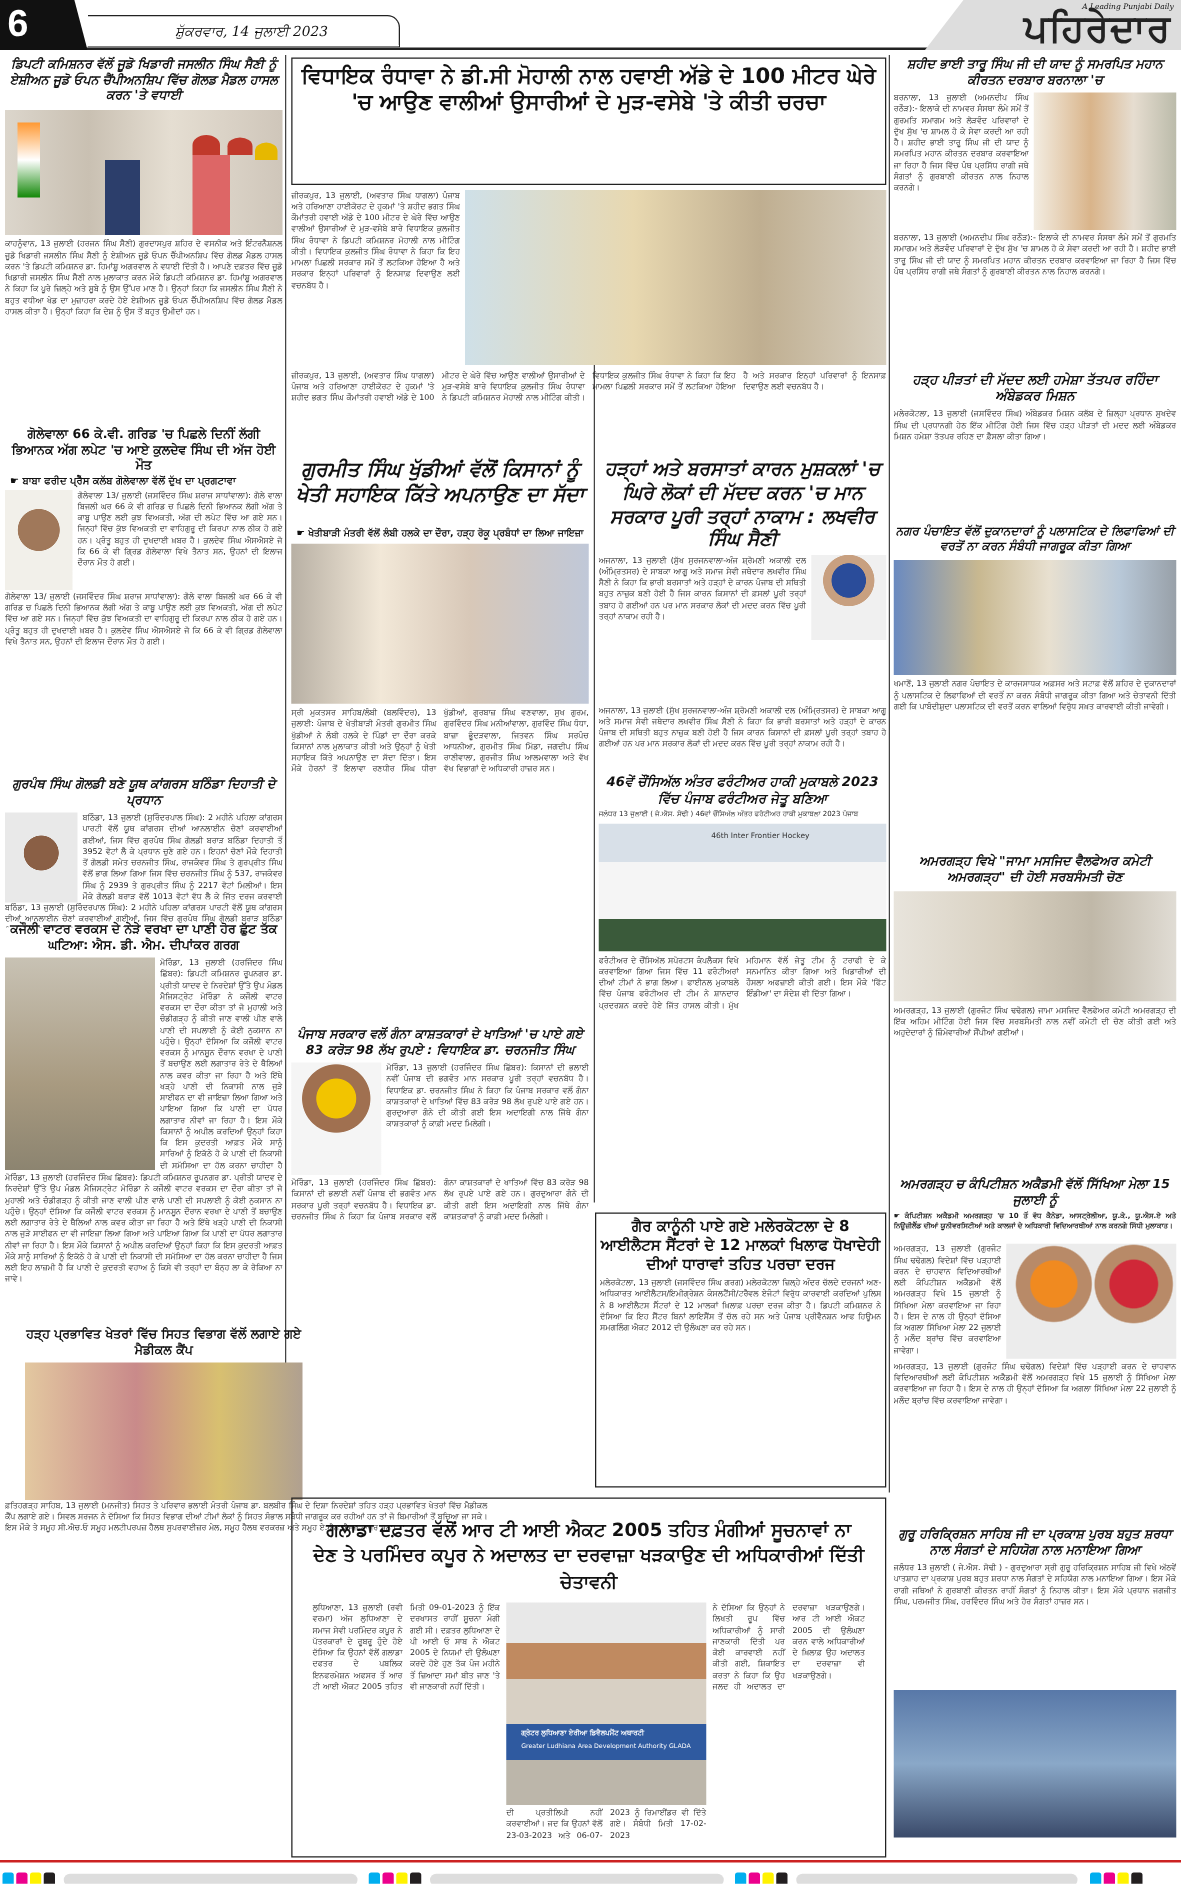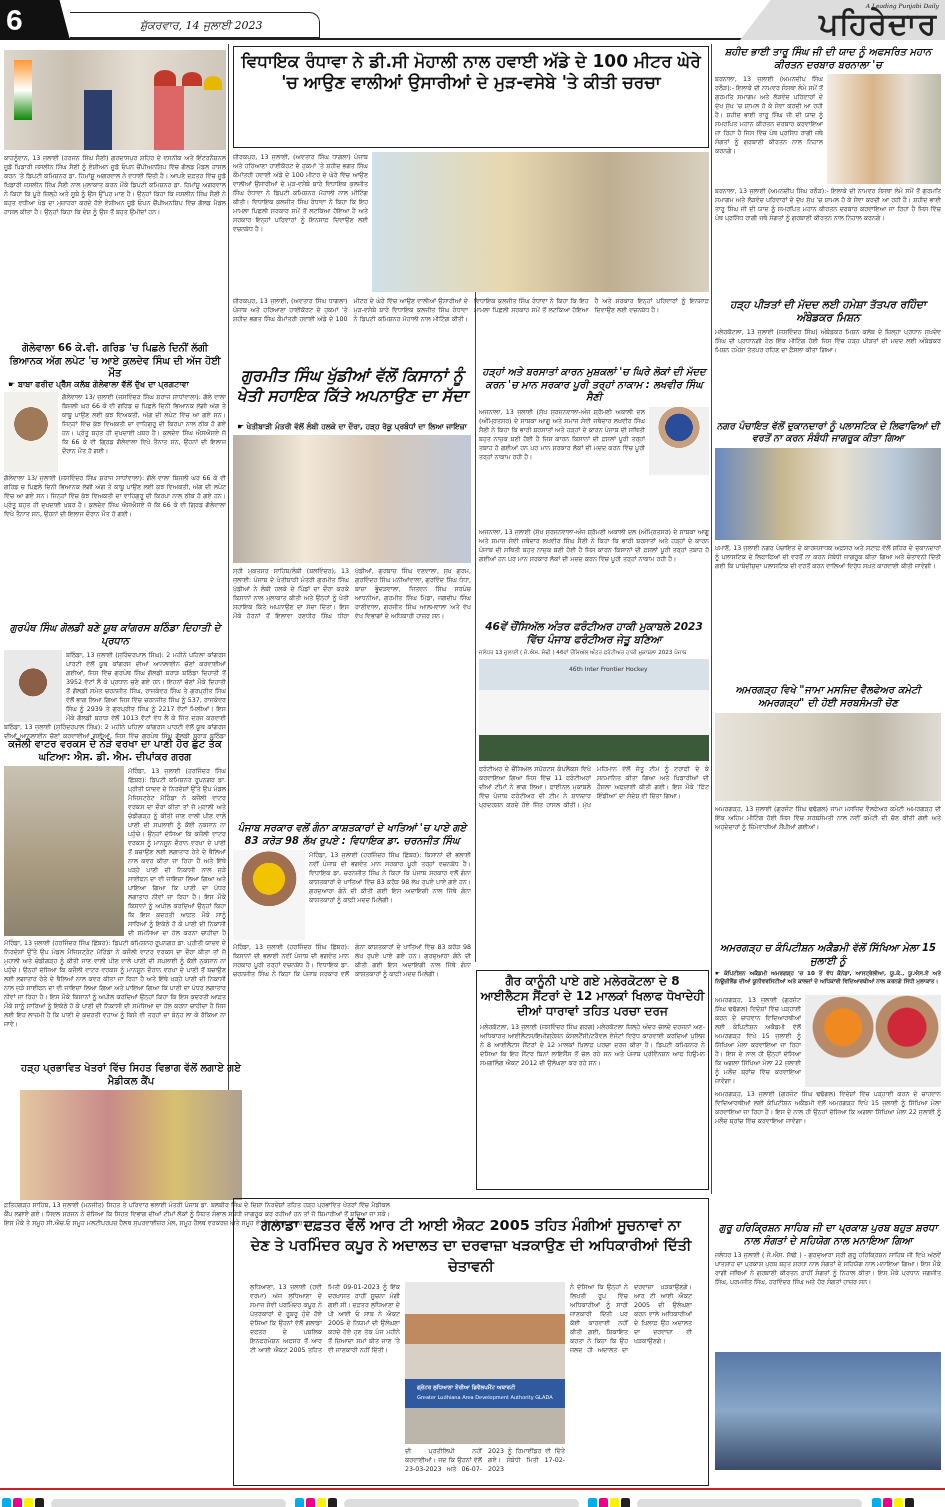--- a/index.html
+++ b/index.html
@@ -34,20 +34,21 @@
   <div class="abs brand"></div>
   <div class="abs tagline">A Leading Punjabi Daily</div>
   <div class="abs brandtxt">ਪਹਿਰੇਦਾਰ</div>
 </div>
 
 <div class="abs vrule" style="left:228px;top:44px;height:1150px"></div>
 <div class="abs vrule" style="left:711px;top:44px;height:1150px"></div>
 <div class="abs vrule" style="left:475px;top:152px;height:810px"></div>
 
 <div class="abs" style="left:4px;top:46px;width:222px">
+  <div class="hl hl-i" style="font-size:10px">ਡਿਪਟੀ ਕਮਿਸ਼ਨਰ ਵੱਲੋਂ ਜੂਡੋ ਖਿਡਾਰੀ ਜਸਲੀਨ ਸਿੰਘ ਸੈਣੀ ਨੂੰ ਏਸ਼ੀਅਨ ਜੂਡੋ ਓਪਨ ਚੈਂਪੀਅਨਸ਼ਿਪ ਵਿੱਚ ਗੋਲਡ ਮੈਡਲ ਹਾਸਲ ਕਰਨ 'ਤੇ ਵਧਾਈ</div>
   <div class="photo" style="height:100px;margin-top:4px;background:linear-gradient(90deg,#dcd6cc 0%,#c9c0b2 30%,#e5ded2 60%,#cfc6ba 100%);position:relative">
     <div class="abs" style="left:10px;top:10px;width:18px;height:60px;background:linear-gradient(#ff9933,#fff,#138808)"></div>
     <div class="abs" style="left:150px;top:20px;width:22px;height:16px;border-radius:50% 50% 0 0;background:#c0392b"></div>
     <div class="abs" style="left:178px;top:22px;width:20px;height:14px;border-radius:50% 50% 0 0;background:#c0392b"></div>
     <div class="abs" style="left:200px;top:26px;width:18px;height:14px;border-radius:50% 50% 0 0;background:#e6b800"></div>
     <div class="abs" style="left:80px;top:40px;width:28px;height:60px;background:#2c3e6b"></div>
     <div class="abs" style="left:150px;top:36px;width:30px;height:64px;background:#d66"></div>
   </div>
   <div class="txt" style="height:94px;margin-top:3px">ਕਾਹਨੂੰਵਾਨ, 13 ਜੁਲਾਈ (ਹਰਜਨ ਸਿੰਘ ਸੈਣੀ) ਗੁਰਦਾਸਪੁਰ ਸ਼ਹਿਰ ਦੇ ਵਸਨੀਕ ਅਤੇ ਇੰਟਰਨੈਸ਼ਨਲ ਜੂਡੋ ਖਿਡਾਰੀ ਜਸਲੀਨ ਸਿੰਘ ਸੈਣੀ ਨੂੰ ਏਸ਼ੀਅਨ ਜੂਡੋ ਓਪਨ ਚੈਂਪੀਅਨਸ਼ਿਪ ਵਿੱਚ ਗੋਲਡ ਮੈਡਲ ਹਾਸਲ ਕਰਨ 'ਤੇ ਡਿਪਟੀ ਕਮਿਸ਼ਨਰ ਡਾ. ਹਿਮਾਂਸ਼ੂ ਅਗਰਵਾਲ ਨੇ ਵਧਾਈ ਦਿੱਤੀ ਹੈ। ਆਪਣੇ ਦਫ਼ਤਰ ਵਿੱਚ ਜੂਡੋ ਖਿਡਾਰੀ ਜਸਲੀਨ ਸਿੰਘ ਸੈਣੀ ਨਾਲ ਮੁਲਾਕਾਤ ਕਰਨ ਮੌਕੇ ਡਿਪਟੀ ਕਮਿਸ਼ਨਰ ਡਾ. ਹਿਮਾਂਸ਼ੂ ਅਗਰਵਾਲ ਨੇ ਕਿਹਾ ਕਿ ਪੂਰੇ ਜ਼ਿਲ੍ਹੇ ਅਤੇ ਸੂਬੇ ਨੂੰ ਉਸ ਉੱਪਰ ਮਾਣ ਹੈ। ਉਨ੍ਹਾਂ ਕਿਹਾ ਕਿ ਜਸਲੀਨ ਸਿੰਘ ਸੈਣੀ ਨੇ ਬਹੁਤ ਵਧੀਆ ਖੇਡ ਦਾ ਮੁਜ਼ਾਹਰਾ ਕਰਦੇ ਹੋਏ ਏਸ਼ੀਅਨ ਜੂਡੋ ਓਪਨ ਚੈਂਪੀਅਨਸ਼ਿਪ ਵਿੱਚ ਗੋਲਡ ਮੈਡਲ ਹਾਸਲ ਕੀਤਾ ਹੈ। ਉਨ੍ਹਾਂ ਕਿਹਾ ਕਿ ਦੇਸ਼ ਨੂੰ ਉਸ ਤੋਂ ਬਹੁਤ ਉਮੀਦਾਂ ਹਨ।</div>
 </div>
@@ -105,21 +106,21 @@
 <div class="abs" style="left:233px;top:822px;width:238px">
   <div class="hl hl-i" style="font-size:10px">ਪੰਜਾਬ ਸਰਕਾਰ ਵਲੋਂ ਗੰਨਾ ਕਾਸ਼ਤਕਾਰਾਂ ਦੇ ਖਾਤਿਆਂ 'ਚ ਪਾਏ ਗਏ 83 ਕਰੋੜ 98 ਲੱਖ ਰੁਪਏ : ਵਿਧਾਇਕ ਡਾ. ਚਰਨਜੀਤ ਸਿੰਘ</div>
   <div style="display:flex;gap:4px;margin-top:3px">
     <div class="photo" style="width:72px;height:90px;background:radial-gradient(circle at 50% 32%,#f2c400 0 22%,#a07050 23% 38%,#f5f5f5 39%);flex:none"></div>
     <div class="txt" style="height:90px">ਮੋਰਿੰਡਾ, 13 ਜੁਲਾਈ (ਹਰਜਿੰਦਰ ਸਿੰਘ ਛਿੱਬਰ): ਕਿਸਾਨਾਂ ਦੀ ਭਲਾਈ ਨਵੀਂ ਪੰਜਾਬ ਦੀ ਭਗਵੰਤ ਮਾਨ ਸਰਕਾਰ ਪੂਰੀ ਤਰ੍ਹਾਂ ਵਚਨਬੱਧ ਹੈ। ਵਿਧਾਇਕ ਡਾ. ਚਰਨਜੀਤ ਸਿੰਘ ਨੇ ਕਿਹਾ ਕਿ ਪੰਜਾਬ ਸਰਕਾਰ ਵਲੋਂ ਗੰਨਾ ਕਾਸ਼ਤਕਾਰਾਂ ਦੇ ਖਾਤਿਆਂ ਵਿੱਚ 83 ਕਰੋੜ 98 ਲੱਖ ਰੁਪਏ ਪਾਏ ਗਏ ਹਨ। ਗੁਰਦੁਆਰਾ ਗੰਨੇ ਦੀ ਕੀਤੀ ਗਈ ਇਸ ਅਦਾਇਗੀ ਨਾਲ ਜਿੱਥੇ ਗੰਨਾ ਕਾਸ਼ਤਕਾਰਾਂ ਨੂੰ ਕਾਫ਼ੀ ਮਦਦ ਮਿਲੇਗੀ।</div>
   </div>
   <div class="txt col2" style="height:270px;margin-top:2px">ਮੋਰਿੰਡਾ, 13 ਜੁਲਾਈ (ਹਰਜਿੰਦਰ ਸਿੰਘ ਛਿੱਬਰ): ਕਿਸਾਨਾਂ ਦੀ ਭਲਾਈ ਨਵੀਂ ਪੰਜਾਬ ਦੀ ਭਗਵੰਤ ਮਾਨ ਸਰਕਾਰ ਪੂਰੀ ਤਰ੍ਹਾਂ ਵਚਨਬੱਧ ਹੈ। ਵਿਧਾਇਕ ਡਾ. ਚਰਨਜੀਤ ਸਿੰਘ ਨੇ ਕਿਹਾ ਕਿ ਪੰਜਾਬ ਸਰਕਾਰ ਵਲੋਂ ਗੰਨਾ ਕਾਸ਼ਤਕਾਰਾਂ ਦੇ ਖਾਤਿਆਂ ਵਿੱਚ 83 ਕਰੋੜ 98 ਲੱਖ ਰੁਪਏ ਪਾਏ ਗਏ ਹਨ। ਗੁਰਦੁਆਰਾ ਗੰਨੇ ਦੀ ਕੀਤੀ ਗਈ ਇਸ ਅਦਾਇਗੀ ਨਾਲ ਜਿੱਥੇ ਗੰਨਾ ਕਾਸ਼ਤਕਾਰਾਂ ਨੂੰ ਕਾਫ਼ੀ ਮਦਦ ਮਿਲੇਗੀ।</div>
 </div>
 
 <div class="abs" style="left:479px;top:366px;width:230px">
-  <div class="hl hl-i" style="font-size:10px">ਹੜ੍ਹਾਂ ਅਤੇ ਬਰਸਾਤਾਂ ਕਾਰਨ ਮੁਸ਼ਕਲਾਂ 'ਚ ਘਿਰੇ ਲੋਕਾਂ ਦੀ ਮੱਦਦ ਕਰਨ 'ਚ ਮਾਨ ਸਰਕਾਰ ਪੂਰੀ ਤਰ੍ਹਾਂ ਨਾਕਾਮ : ਲਖਵੀਰ ਸਿੰਘ ਸੈਣੀ</div>
+  <div class="hl hl-i" style="font-size:15px">ਹੜ੍ਹਾਂ ਅਤੇ ਬਰਸਾਤਾਂ ਕਾਰਨ ਮੁਸ਼ਕਲਾਂ 'ਚ ਘਿਰੇ ਲੋਕਾਂ ਦੀ ਮੱਦਦ ਕਰਨ 'ਚ ਮਾਨ ਸਰਕਾਰ ਪੂਰੀ ਤਰ੍ਹਾਂ ਨਾਕਾਮ : ਲਖਵੀਰ ਸਿੰਘ ਸੈਣੀ</div>
   <div style="display:flex;gap:4px;margin-top:3px">
     <div class="txt" style="height:120px">ਅਜਨਾਲਾ, 13 ਜੁਲਾਈ (ਸੁੱਖ ਸੁਰਜਨਵਾਲਾ-ਅੰਜ ਸ਼੍ਰੋਮਣੀ ਅਕਾਲੀ ਦਲ (ਅੰਮ੍ਰਿਤਸਰ) ਦੇ ਸਾਬਕਾ ਆਗੂ ਅਤੇ ਸਮਾਜ ਸੇਵੀ ਜਥੇਦਾਰ ਲਖਵੀਰ ਸਿੰਘ ਸੈਣੀ ਨੇ ਕਿਹਾ ਕਿ ਭਾਰੀ ਬਰਸਾਤਾਂ ਅਤੇ ਹੜ੍ਹਾਂ ਦੇ ਕਾਰਨ ਪੰਜਾਬ ਦੀ ਸਥਿਤੀ ਬਹੁਤ ਨਾਜ਼ੁਕ ਬਣੀ ਹੋਈ ਹੈ ਜਿਸ ਕਾਰਨ ਕਿਸਾਨਾਂ ਦੀ ਫ਼ਸਲਾਂ ਪੂਰੀ ਤਰ੍ਹਾਂ ਤਬਾਹ ਹੋ ਗਈਆਂ ਹਨ ਪਰ ਮਾਨ ਸਰਕਾਰ ਲੋਕਾਂ ਦੀ ਮਦਦ ਕਰਨ ਵਿੱਚ ਪੂਰੀ ਤਰ੍ਹਾਂ ਨਾਕਾਮ ਰਹੀ ਹੈ।</div>
     <div class="photo" style="width:60px;height:68px;background:radial-gradient(circle at 50% 30%,#2a4c9a 0 24%,#c8a080 25% 36%,#f0f0f0 37%);flex:none"></div>
   </div>
   <div class="txt" style="height:130px">ਅਜਨਾਲਾ, 13 ਜੁਲਾਈ (ਸੁੱਖ ਸੁਰਜਨਵਾਲਾ-ਅੰਜ ਸ਼੍ਰੋਮਣੀ ਅਕਾਲੀ ਦਲ (ਅੰਮ੍ਰਿਤਸਰ) ਦੇ ਸਾਬਕਾ ਆਗੂ ਅਤੇ ਸਮਾਜ ਸੇਵੀ ਜਥੇਦਾਰ ਲਖਵੀਰ ਸਿੰਘ ਸੈਣੀ ਨੇ ਕਿਹਾ ਕਿ ਭਾਰੀ ਬਰਸਾਤਾਂ ਅਤੇ ਹੜ੍ਹਾਂ ਦੇ ਕਾਰਨ ਪੰਜਾਬ ਦੀ ਸਥਿਤੀ ਬਹੁਤ ਨਾਜ਼ੁਕ ਬਣੀ ਹੋਈ ਹੈ ਜਿਸ ਕਾਰਨ ਕਿਸਾਨਾਂ ਦੀ ਫ਼ਸਲਾਂ ਪੂਰੀ ਤਰ੍ਹਾਂ ਤਬਾਹ ਹੋ ਗਈਆਂ ਹਨ ਪਰ ਮਾਨ ਸਰਕਾਰ ਲੋਕਾਂ ਦੀ ਮਦਦ ਕਰਨ ਵਿੱਚ ਪੂਰੀ ਤਰ੍ਹਾਂ ਨਾਕਾਮ ਰਹੀ ਹੈ।</div>
 </div>
 
 <div class="abs" style="left:479px;top:620px;width:230px">
   <div class="hl hl-i" style="font-size:10.5px">46ਵੇਂ ਚੌਂਸਿਅੱਲ ਅੰਤਰ ਫਰੰਟੀਅਰ ਹਾਕੀ ਮੁਕਾਬਲੇ 2023 ਵਿੱਚ ਪੰਜਾਬ ਫਰੰਟੀਅਰ ਜੇਤੂ ਬਣਿਆ</div>
   <div class="txt" style="font-size:5.6px;height:9px;margin-top:2px">ਜਲੰਧਰ 13 ਜੁਲਾਈ ( ਜੇ.ਐਸ. ਸੋਢੀ ) 46ਵਾਂ ਚੌਂਸਿਅੱਲ ਅੰਤਰ ਫਰੰਟੀਅਰ ਹਾਕੀ ਮੁਕਾਬਲਾ 2023 ਪੰਜਾਬ</div>
@@ -128,21 +129,21 @@
   </div>
   <div class="txt col2" style="height:220px;margin-top:3px">ਫਰੰਟੀਅਰ ਦੇ ਚੌਂਸਿਅੱਲ ਸਪੋਰਟਸ ਕੰਪਲੈਕਸ ਵਿਖੇ ਕਰਵਾਇਆ ਗਿਆ ਜਿਸ ਵਿੱਚ 11 ਫਰੰਟੀਅਰਾਂ ਦੀਆਂ ਟੀਮਾਂ ਨੇ ਭਾਗ ਲਿਆ। ਫਾਈਨਲ ਮੁਕਾਬਲੇ ਵਿੱਚ ਪੰਜਾਬ ਫਰੰਟੀਅਰ ਦੀ ਟੀਮ ਨੇ ਸ਼ਾਨਦਾਰ ਪ੍ਰਦਰਸ਼ਨ ਕਰਦੇ ਹੋਏ ਜਿੱਤ ਹਾਸਲ ਕੀਤੀ। ਮੁੱਖ ਮਹਿਮਾਨ ਵੱਲੋਂ ਜੇਤੂ ਟੀਮ ਨੂੰ ਟਰਾਫੀ ਦੇ ਕੇ ਸਨਮਾਨਿਤ ਕੀਤਾ ਗਿਆ ਅਤੇ ਖਿਡਾਰੀਆਂ ਦੀ ਹੌਸਲਾ ਅਫਜ਼ਾਈ ਕੀਤੀ ਗਈ। ਇਸ ਮੌਕੇ 'ਫਿੱਟ ਇੰਡੀਆ' ਦਾ ਸੰਦੇਸ਼ ਵੀ ਦਿੱਤਾ ਗਿਆ।</div>
 </div>
 
 <div class="abs box" style="left:476px;top:970px;width:233px;height:220px;padding:3px">
   <div class="hl" style="font-size:12px">ਗੈਰ ਕਾਨੂੰਨੀ ਪਾਏ ਗਏ ਮਲੇਰਕੋਟਲਾ ਦੇ 8 ਆਈਲੈਟਸ ਸੈਂਟਰਾਂ ਦੇ 12 ਮਾਲਕਾਂ ਖਿਲਾਫ ਧੋਖਾਦੇਹੀ ਦੀਆਂ ਧਾਰਾਵਾਂ ਤਹਿਤ ਪਰਚਾ ਦਰਜ</div>
   <div class="txt" style="height:150px;margin-top:3px">ਮਲੇਰਕੋਟਲਾ, 13 ਜੁਲਾਈ (ਜਸਵਿੰਦਰ ਸਿੰਘ ਗਰਗ) ਮਲੇਰਕੋਟਲਾ ਜ਼ਿਲ੍ਹੇ ਅੰਦਰ ਚੱਲਦੇ ਦਰਜਨਾਂ ਅਣ-ਅਧਿਕਾਰਤ ਆਈਲੈਟਸ/ਇਮੀਗ੍ਰੇਸ਼ਨ ਕੰਸਲਟੈਂਸੀ/ਟਰੈਵਲ ਏਜੰਟਾਂ ਵਿਰੁੱਧ ਕਾਰਵਾਈ ਕਰਦਿਆਂ ਪੁਲਿਸ ਨੇ 8 ਆਈਲੈਟਸ ਸੈਂਟਰਾਂ ਦੇ 12 ਮਾਲਕਾਂ ਖ਼ਿਲਾਫ਼ ਪਰਚਾ ਦਰਜ ਕੀਤਾ ਹੈ। ਡਿਪਟੀ ਕਮਿਸ਼ਨਰ ਨੇ ਦੱਸਿਆ ਕਿ ਇਹ ਸੈਂਟਰ ਬਿਨਾਂ ਲਾਇਸੈਂਸ ਤੋਂ ਚੱਲ ਰਹੇ ਸਨ ਅਤੇ ਪੰਜਾਬ ਪ੍ਰੀਵੈਨਸ਼ਨ ਆਫ ਹਿਊਮਨ ਸਮਗਲਿੰਗ ਐਕਟ 2012 ਦੀ ਉਲੰਘਣਾ ਕਰ ਰਹੇ ਸਨ।</div>
 </div>
 
 <div class="abs" style="left:715px;top:46px;width:226px">
-  <div class="hl hl-i" style="font-size:10px">ਸ਼ਹੀਦ ਭਾਈ ਤਾਰੂ ਸਿੰਘ ਜੀ ਦੀ ਯਾਦ ਨੂੰ ਅਫਸਰਿਤ ਮਹਾਨ ਕੀਰਤਨ ਦਰਬਾਰ ਬਰਨਾਲਾ 'ਚ</div>
+  <div class="hl hl-i" style="font-size:10px">ਸ਼ਹੀਦ ਭਾਈ ਤਾਰੂ ਸਿੰਘ ਜੀ ਦੀ ਯਾਦ ਨੂੰ ਸਮਰਪਿਤ ਮਹਾਨ ਕੀਰਤਨ ਦਰਬਾਰ ਬਰਨਾਲਾ 'ਚ</div>
   <div style="display:flex;gap:4px;margin-top:3px">
     <div class="txt" style="width:108px;height:110px">ਬਰਨਾਲਾ, 13 ਜੁਲਾਈ (ਅਮਨਦੀਪ ਸਿੰਘ ਰਠੌੜ):- ਇਲਾਕੇ ਦੀ ਨਾਮਵਰ ਸੰਸਥਾ ਲੰਮੇ ਸਮੇਂ ਤੋਂ ਗੁਰਮਤਿ ਸਮਾਗਮ ਅਤੇ ਲੋੜਵੰਦ ਪਰਿਵਾਰਾਂ ਦੇ ਦੁੱਖ ਸੁੱਖ 'ਚ ਸ਼ਾਮਲ ਹੋ ਕੇ ਸੇਵਾ ਕਰਦੀ ਆ ਰਹੀ ਹੈ। ਸ਼ਹੀਦ ਭਾਈ ਤਾਰੂ ਸਿੰਘ ਜੀ ਦੀ ਯਾਦ ਨੂੰ ਸਮਰਪਿਤ ਮਹਾਨ ਕੀਰਤਨ ਦਰਬਾਰ ਕਰਵਾਇਆ ਜਾ ਰਿਹਾ ਹੈ ਜਿਸ ਵਿੱਚ ਪੰਥ ਪ੍ਰਸਿੱਧ ਰਾਗੀ ਜਥੇ ਸੰਗਤਾਂ ਨੂੰ ਗੁਰਬਾਣੀ ਕੀਰਤਨ ਨਾਲ ਨਿਹਾਲ ਕਰਨਗੇ।</div>
     <div class="photo" style="flex:1;height:110px;background:linear-gradient(90deg,#f3ede2,#d9b48a 40%,#e6ddd0 70%,#bba)"></div>
   </div>
   <div class="txt" style="height:130px;margin-top:2px">ਬਰਨਾਲਾ, 13 ਜੁਲਾਈ (ਅਮਨਦੀਪ ਸਿੰਘ ਰਠੌੜ):- ਇਲਾਕੇ ਦੀ ਨਾਮਵਰ ਸੰਸਥਾ ਲੰਮੇ ਸਮੇਂ ਤੋਂ ਗੁਰਮਤਿ ਸਮਾਗਮ ਅਤੇ ਲੋੜਵੰਦ ਪਰਿਵਾਰਾਂ ਦੇ ਦੁੱਖ ਸੁੱਖ 'ਚ ਸ਼ਾਮਲ ਹੋ ਕੇ ਸੇਵਾ ਕਰਦੀ ਆ ਰਹੀ ਹੈ। ਸ਼ਹੀਦ ਭਾਈ ਤਾਰੂ ਸਿੰਘ ਜੀ ਦੀ ਯਾਦ ਨੂੰ ਸਮਰਪਿਤ ਮਹਾਨ ਕੀਰਤਨ ਦਰਬਾਰ ਕਰਵਾਇਆ ਜਾ ਰਿਹਾ ਹੈ ਜਿਸ ਵਿੱਚ ਪੰਥ ਪ੍ਰਸਿੱਧ ਰਾਗੀ ਜਥੇ ਸੰਗਤਾਂ ਨੂੰ ਗੁਰਬਾਣੀ ਕੀਰਤਨ ਨਾਲ ਨਿਹਾਲ ਕਰਨਗੇ।</div>
 </div>
 
 <div class="abs" style="left:715px;top:298px;width:226px">
   <div class="hl hl-i" style="font-size:10.5px">ਹੜ੍ਹ ਪੀੜਤਾਂ ਦੀ ਮੱਦਦ ਲਈ ਹਮੇਸ਼ਾ ਤੱਤਪਰ ਰਹਿੰਦਾ ਅੰਬੇਡਕਰ ਮਿਸ਼ਨ</div>
   <div class="txt" style="height:86px;margin-top:3px">ਮਲੇਰਕੋਟਲਾ, 13 ਜੁਲਾਈ (ਜਸਵਿੰਦਰ ਸਿੰਘ) ਅੰਬੇਡਕਰ ਮਿਸ਼ਨ ਕਲੱਬ ਦੇ ਜ਼ਿਲ੍ਹਾ ਪ੍ਰਧਾਨ ਸੁਖਦੇਵ ਸਿੰਘ ਦੀ ਪ੍ਰਧਾਨਗੀ ਹੇਠ ਇੱਕ ਮੀਟਿੰਗ ਹੋਈ ਜਿਸ ਵਿੱਚ ਹੜ੍ਹ ਪੀੜਤਾਂ ਦੀ ਮਦਦ ਲਈ ਅੰਬੇਡਕਰ ਮਿਸ਼ਨ ਹਮੇਸ਼ਾ ਤੱਤਪਰ ਰਹਿਣ ਦਾ ਫ਼ੈਸਲਾ ਕੀਤਾ ਗਿਆ।</div>

